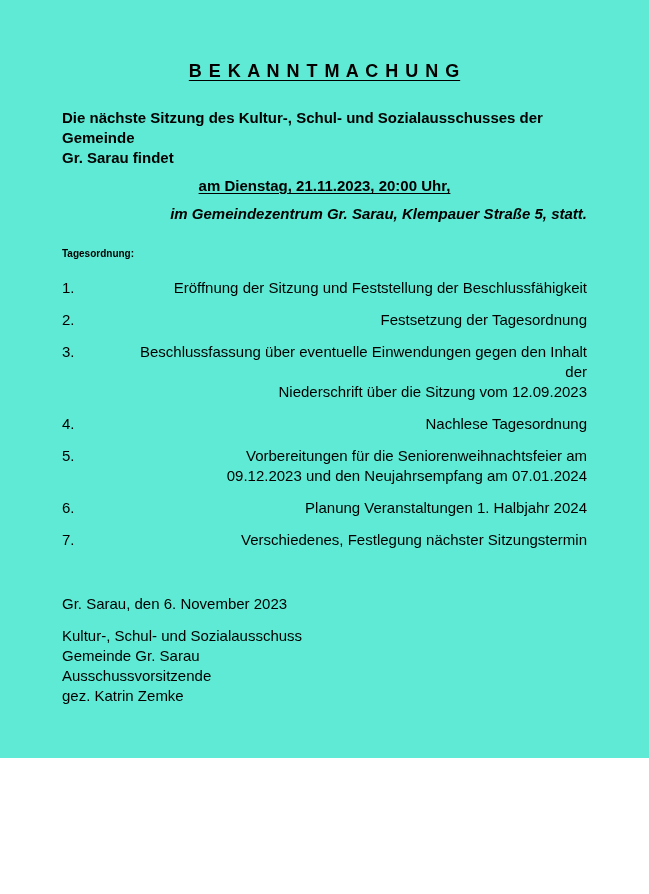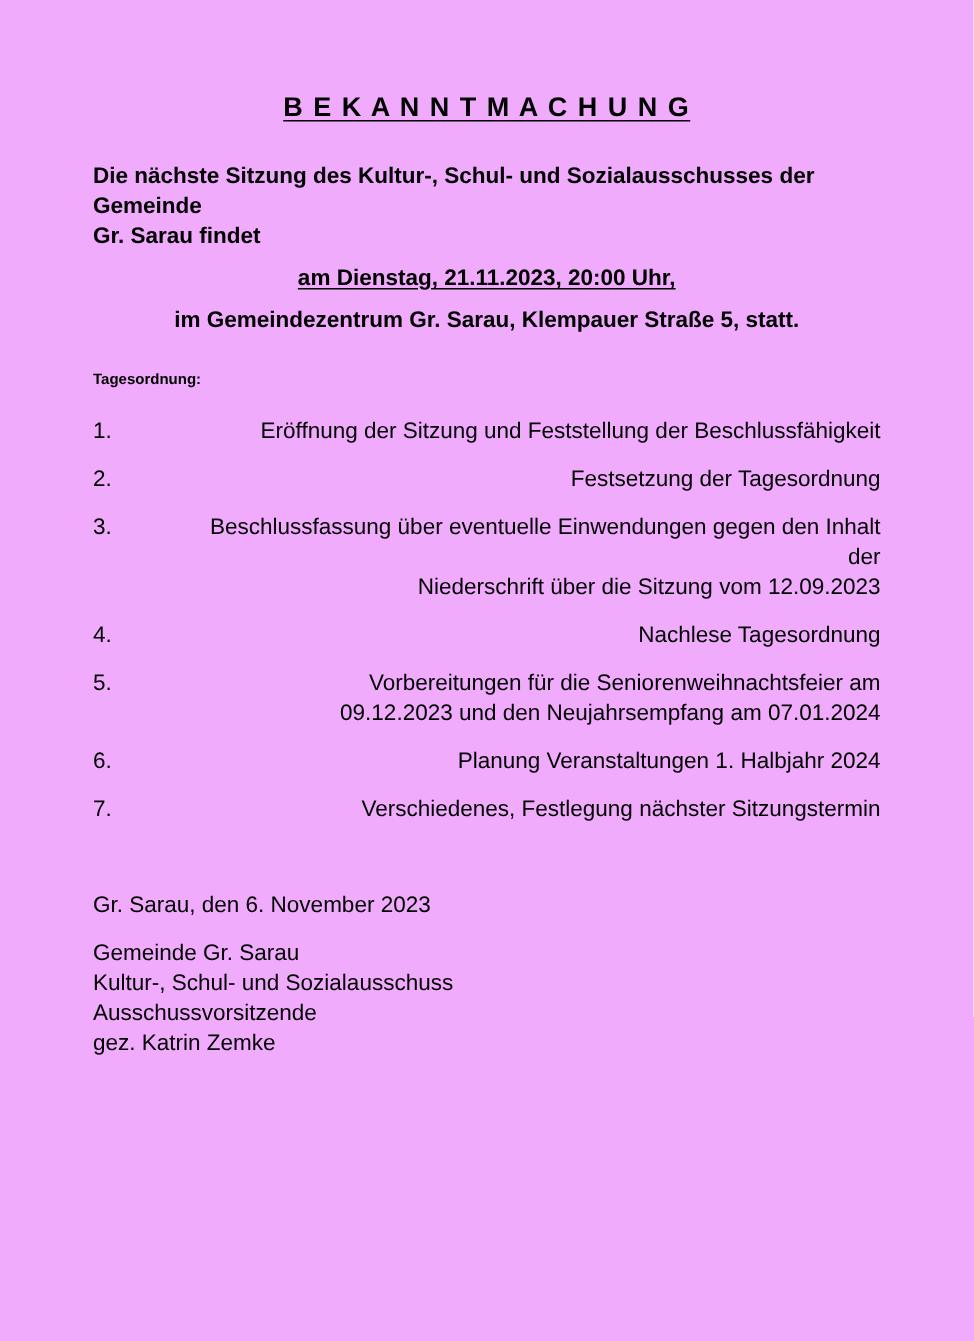--- a/index.html
+++ b/index.html
@@ -1,20 +1,20 @@
 <!DOCTYPE html>
 <html><head>
 <meta charset="utf-8">
 <style>
   html, body { margin: 0; padding: 0; background: #ffffff; }
   .page {
     position: relative;
     width: 649px;
-    height: 894px;
-    background: #f0abfc;
+    height: 758px;
+    background: #5eead4;
     color: #000000;
     font-family: "Liberation Sans", sans-serif;
     font-size: 15px;
     line-height: 20px;
     box-sizing: border-box;
     padding: 60px 62px 0 62px;
     overflow: hidden;
   }
   .doc-title {
     margin: 0;
@@ -34,22 +34,23 @@
   }
   .date-line {
     margin: 8px 0 0 0;
     text-align: center;
     font-weight: bold;
     text-decoration: underline;
     text-underline-offset: 2px;
   }
   .location-line {
     margin: 8px 0 0 0;
-    text-align: center;
+    text-align: right;
     font-weight: bold;
+    font-style: italic;
   }
   .agenda-heading {
     margin: 20px 0 0 0;
     font-size: 10px;
     font-weight: bold;
     line-height: 20px;
   }
   .agenda { margin-top: 14px; }
   .agenda-item {
     display: flex;
@@ -114,19 +115,19 @@
     </div>
     <div class="agenda-item">
       <span class="num">7.</span>
       <span class="txt">Verschiedenes, Festlegung nächster Sitzungstermin</span>
     </div>
   </div>
 
   <p class="place-date">Gr. Sarau, den 6. November 2023</p>
 
   <div class="signature">
+    <div>Kultur-, Schul- und Sozialausschuss</div>
     <div>Gemeinde Gr. Sarau</div>
-    <div>Kultur-, Schul- und Sozialausschuss</div>
     <div>Ausschussvorsitzende</div>
     <div>gez. Katrin Zemke</div>
   </div>
 
 </div>
 
 </body></html>

